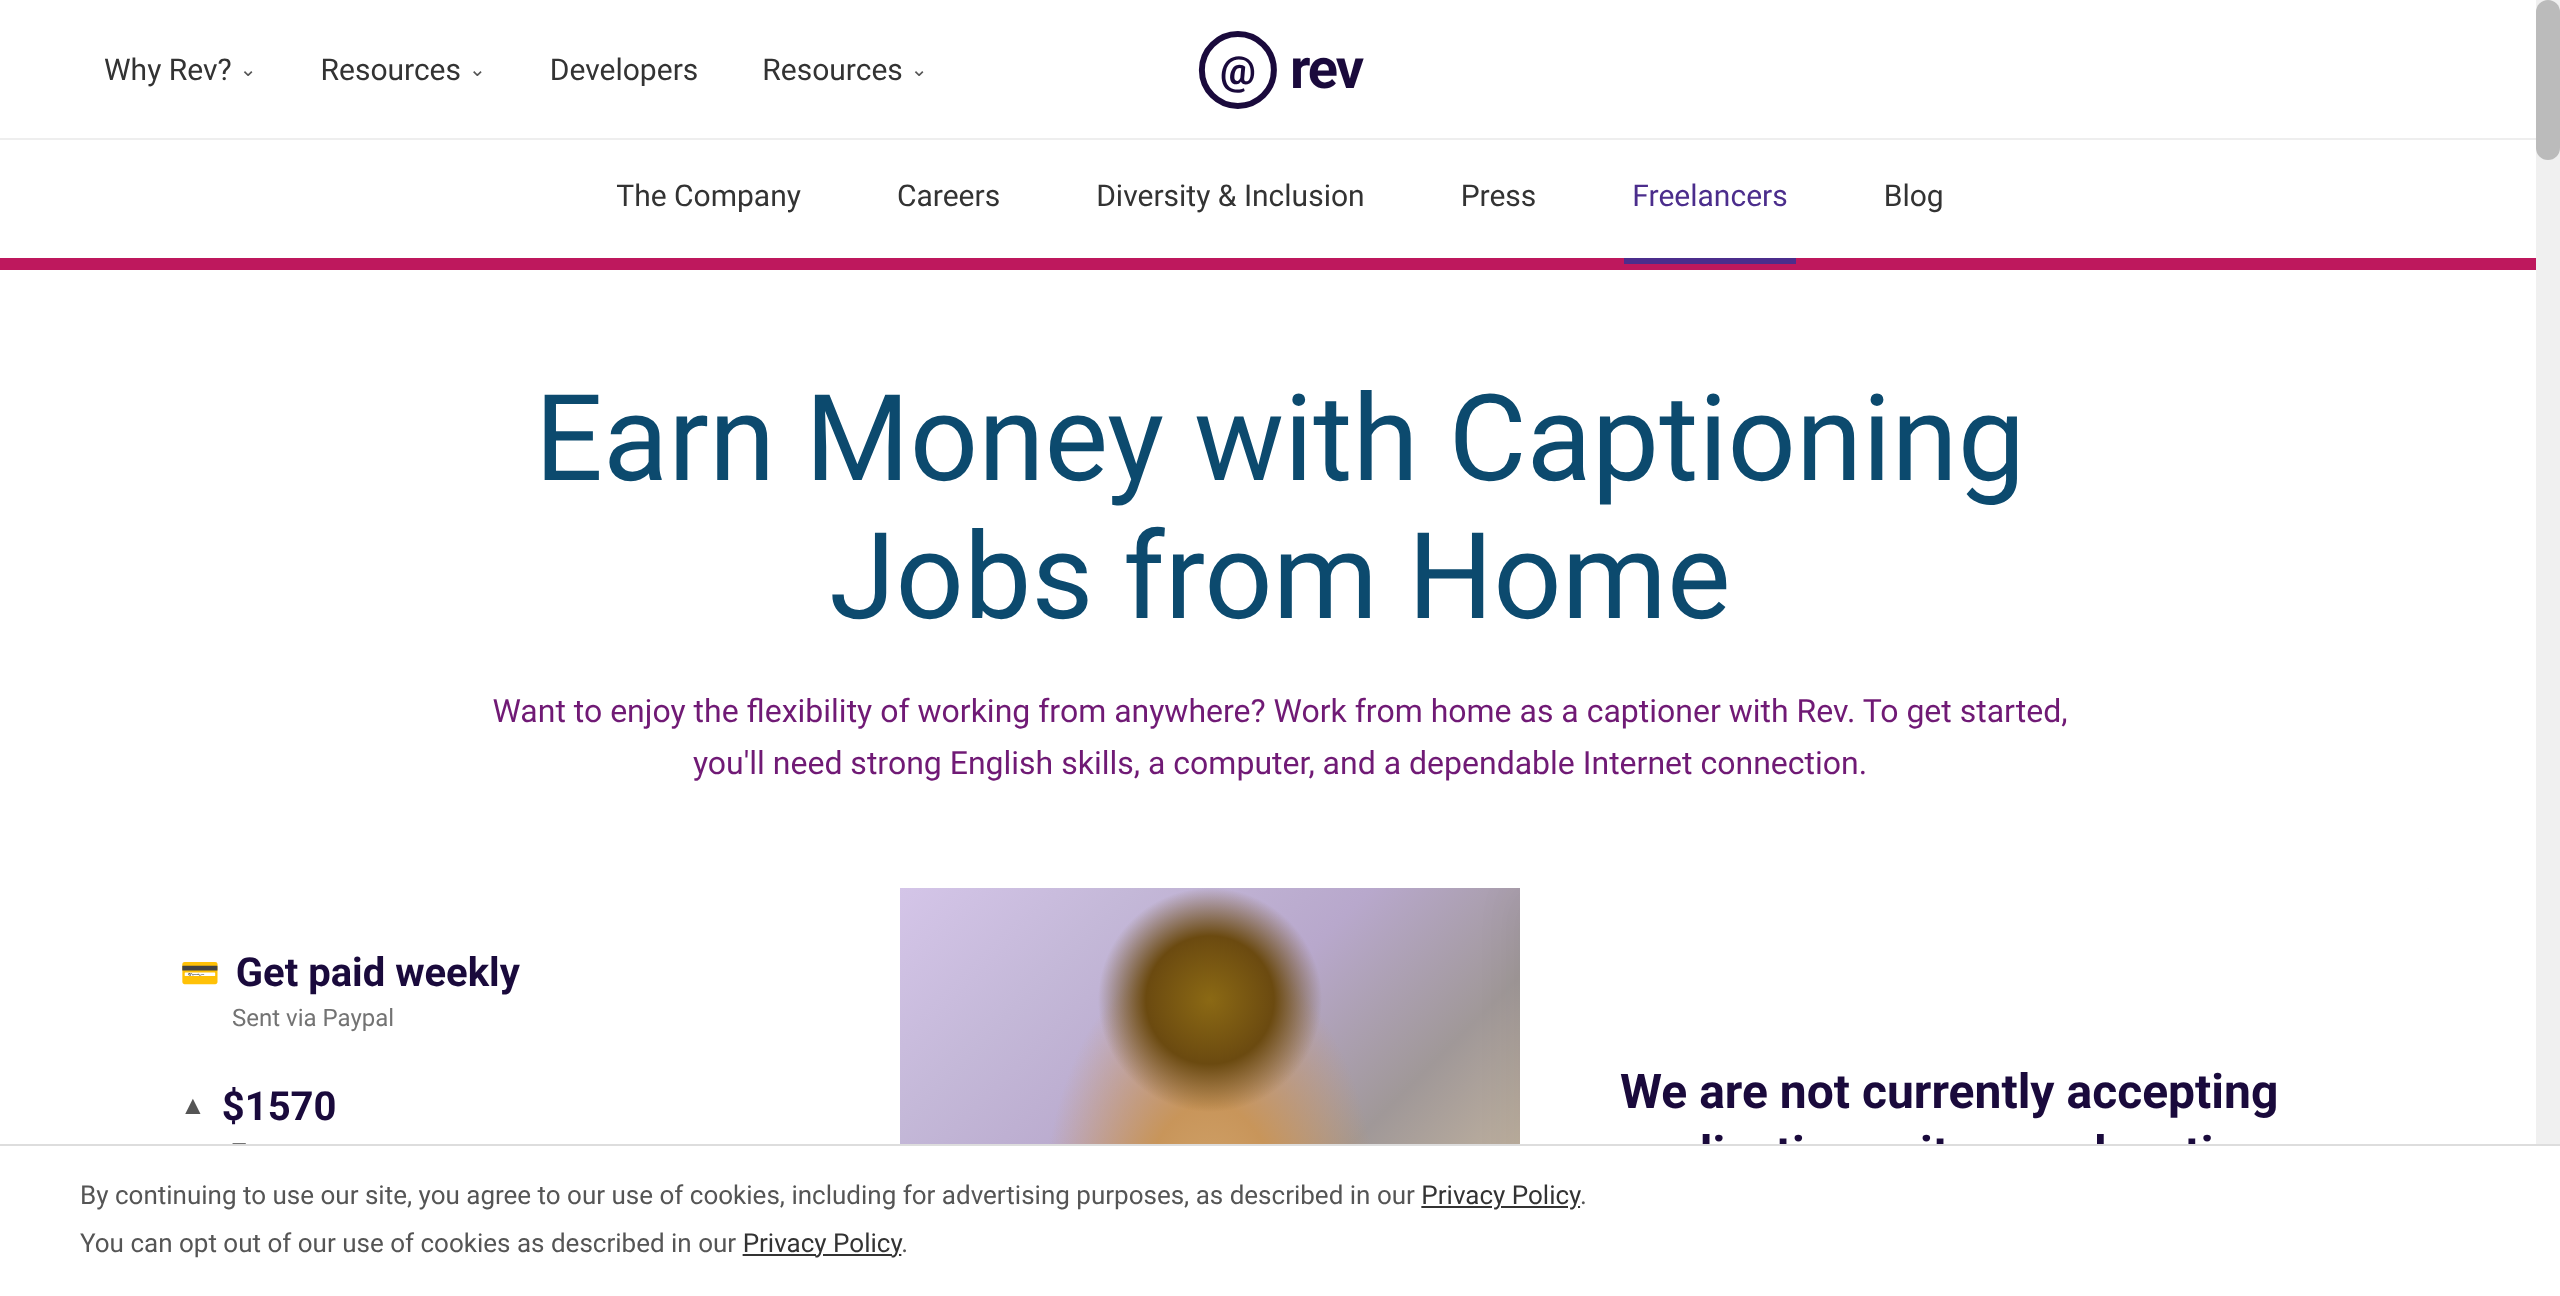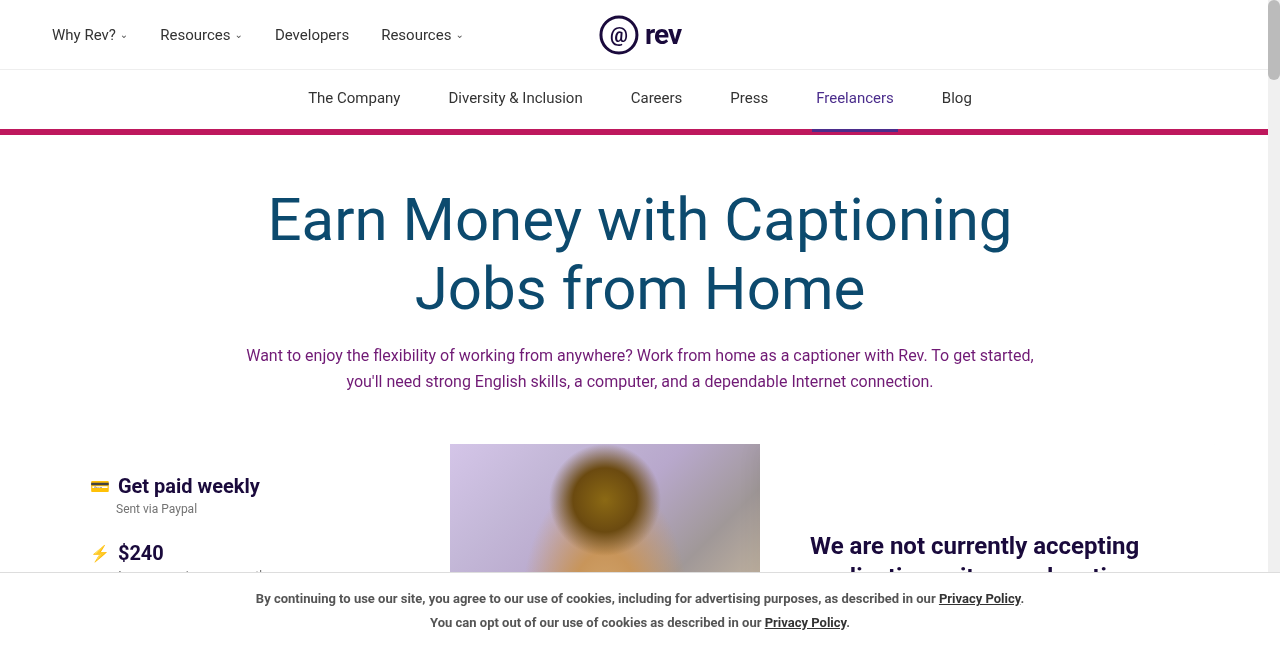--- a/index.html
+++ b/index.html
@@ -201,27 +201,26 @@
     }
 
     
     .cookie-banner {
       position: fixed;
       bottom: 0;
       left: 0;
       right: 0;
       background: #fff;
       border-top: 1px solid #ddd;
-      padding: 14px 56px;
-      text-align: center;
+      padding: 14px 40px;
+      text-align: left;
       font-size: 13px;
       color: #555;
       line-height: 1.8;
       z-index: 100;
-      font-weight: bold;
     }
     .cookie-link {
       color: #333;
       text-decoration: underline;
       cursor: pointer;
     }
 
     
     .icon-paypal {
       display: inline-flex;
@@ -282,24 +281,24 @@
     </svg>
     <span class="logo-text">rev</span>
   </div>
 </nav>
 
 <nav class="sub-nav">
   <a class="sub-nav-link">
     <span>The Company</span>
   </a>
   <a class="sub-nav-link">
+    <span>Careers</span>
+  </a>
+  <a class="sub-nav-link">
     <span>Diversity &amp; Inclusion</span>
-  </a>
-  <a class="sub-nav-link">
-    <span>Careers</span>
   </a>
   <a class="sub-nav-link">
     <span>Press</span>
   </a>
   <a class="sub-nav-link active">
     <span>Freelancers</span>
   </a>
   <a class="sub-nav-link">
     <span>Blog</span>
   </a>
@@ -314,27 +313,20 @@
 
   <div class="left-panel">
     <div class="stat-item">
       <div class="stat-icon-row">
         <span class="icon-paypal"></span>
         <span class="stat-value">Get paid weekly</span>
       </div>
       <div class="stat-label">Sent via Paypal</div>
     </div>
 
-    <div class="stat-item">
-      <div class="stat-icon-row">
-        <span class="icon-earnings"></span>
-        <span class="stat-value">$240</span>
-      </div>
-      <div class="stat-label">Average earnings per month</div>
-    </div>
 
     <div class="stat-item">
       <div class="stat-icon-row">
         <span class="icon-top-earner"></span>
         <span class="stat-value">$1570</span>
       </div>
       <div class="stat-label">Top earner</div>
     </div>
   </div>
 

